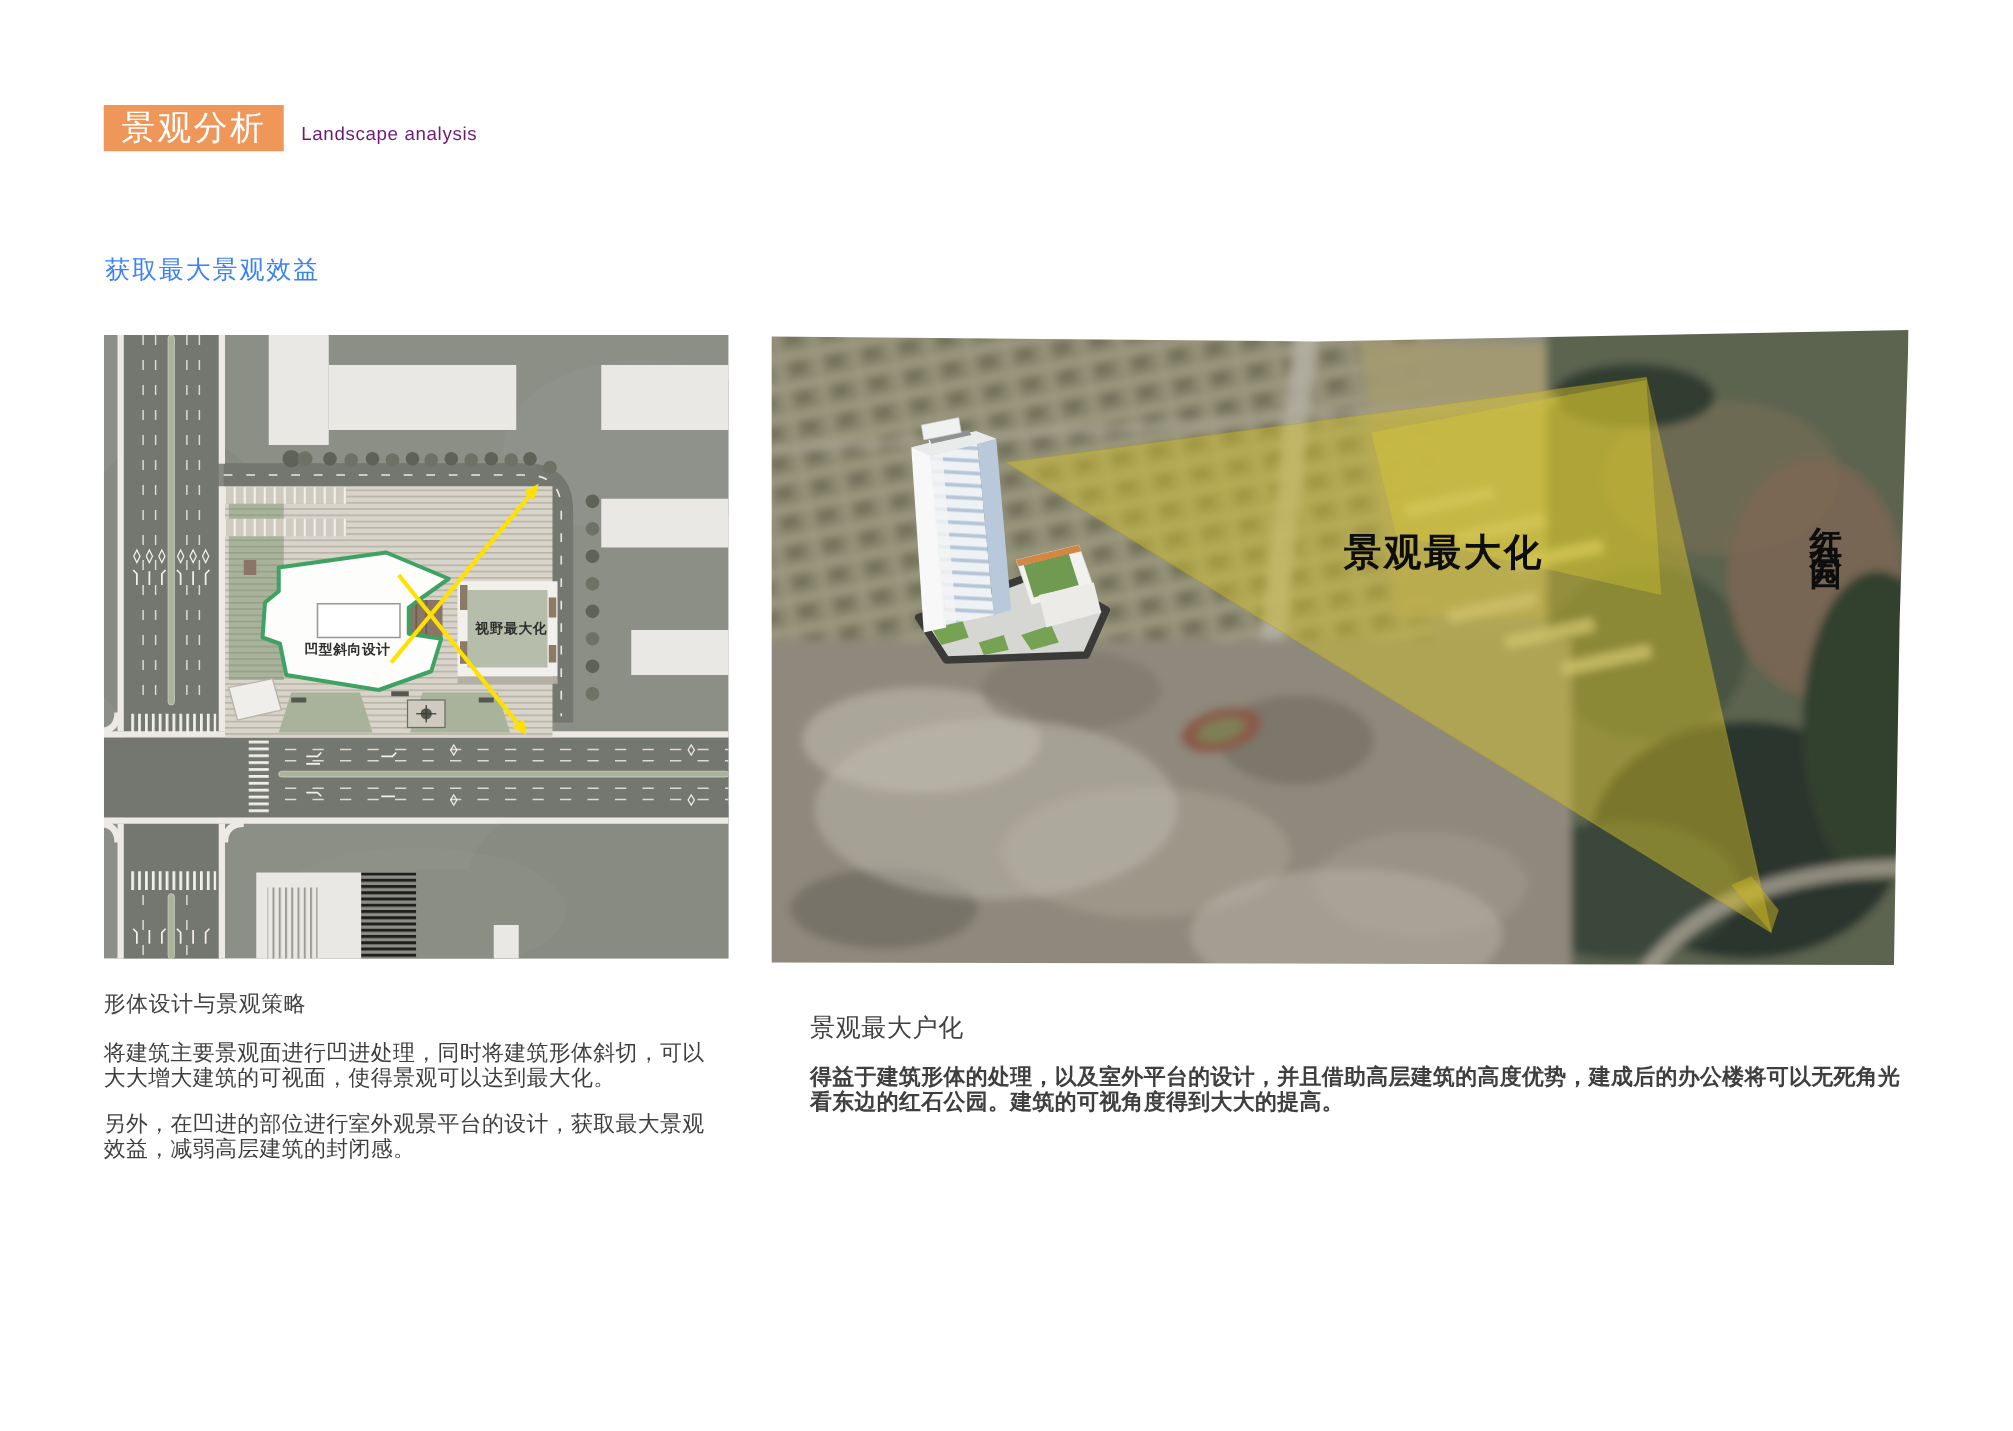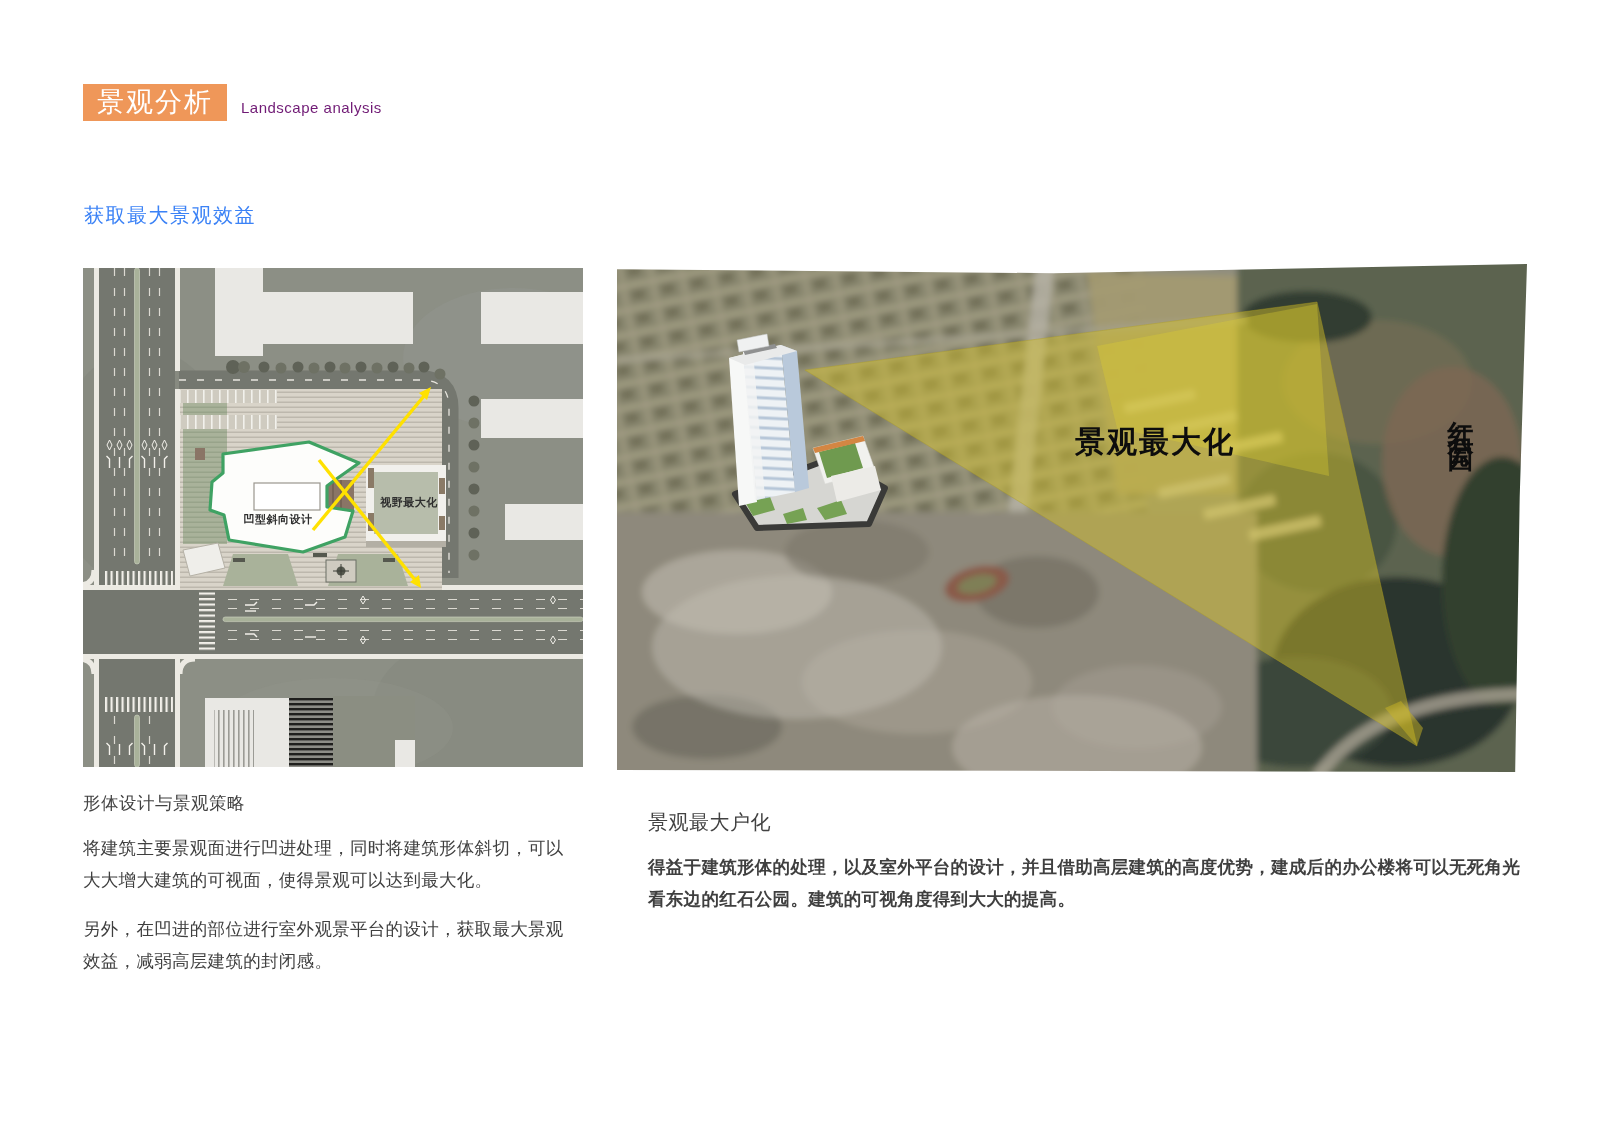--- a/index.html
+++ b/index.html
@@ -25,21 +25,21 @@
   .aerial-label-big{left:438px;top:160px;width:200px;text-align:center;color:#0d0d0d;
         font-weight:bold;font-size:30px;letter-spacing:2px;}
   .aerial-label-vert{left:826px;top:138px;color:#0d0d0d;font-size:26px;letter-spacing:9px;
         writing-mode:vertical-rl;font-family:"Liberation Serif","DejaVu Serif",serif;font-weight:bold;}
   
   .tblock{color:#3f3f3f;font-family:"Liberation Serif","DejaVu Serif",serif;}
   .left-block{left:83px;top:791px;width:482px;}
   .right-block{left:636px;top:809px;width:878px;margin-left:12px;}
   .tblock h3{margin:0;font-size:17.5px;font-weight:normal;color:#424242;letter-spacing:.5px;}
   .right-block h3{font-size:20px;}
-  .tblock p{margin:17px 0 0 0;font-size:17.5px;line-height:32px;letter-spacing:.3px;}
+  .tblock p{margin:17px 0 0 0;font-size:17.5px;line-height:20px;letter-spacing:.3px;}
   .right-block p{margin-top:15px;font-weight:bold;}
 </style>
 </head>
 <body>
 
 <div class="page">
 
   <div class="abs badge">景观分析</div>
   <div class="abs subtitle">Landscape analysis</div>
   <div class="abs section-title">获取最大景观效益</div>

